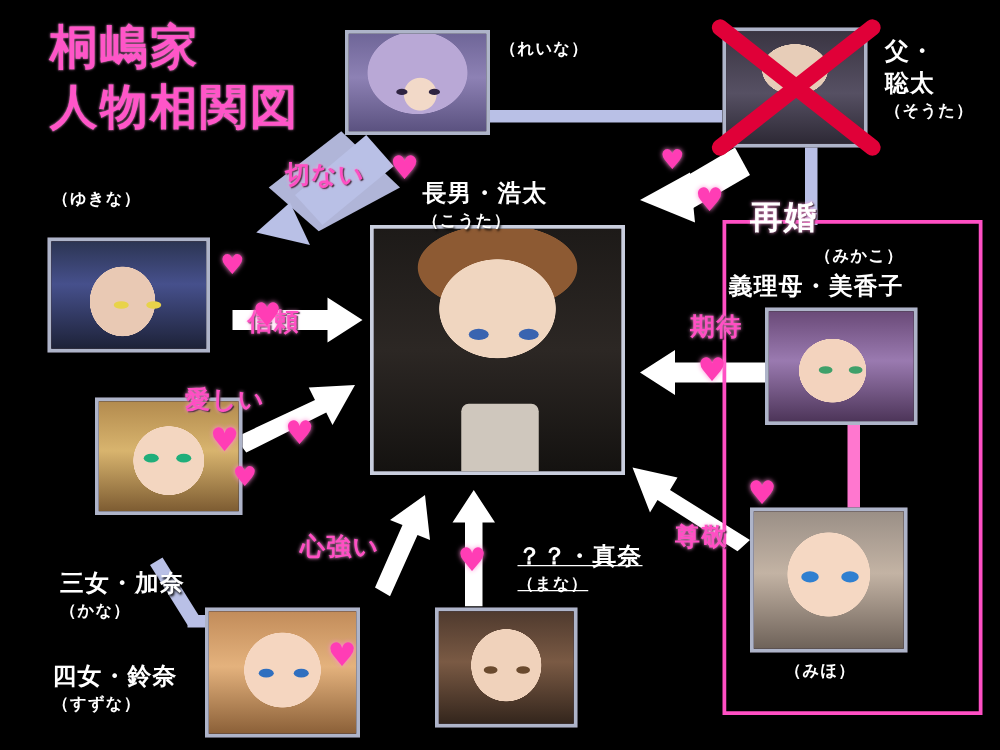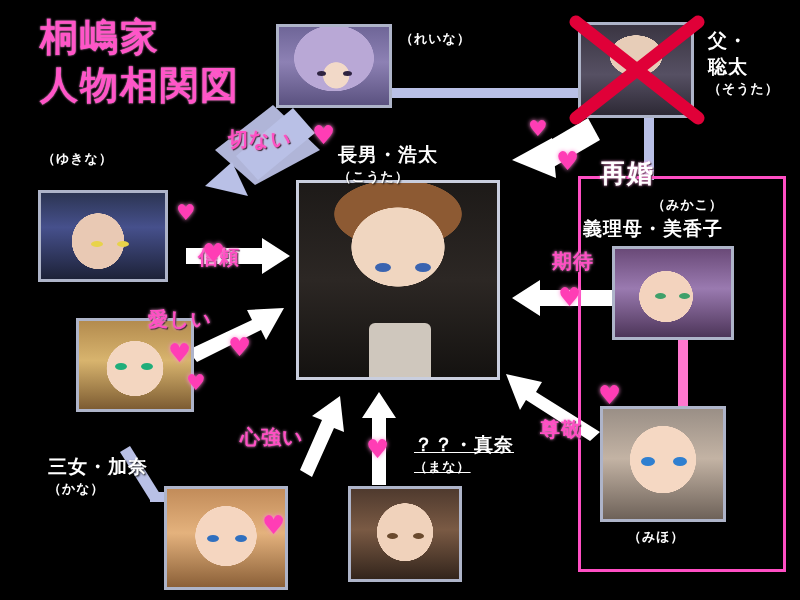--- a/index.html
+++ b/index.html
@@ -291,20 +291,24 @@
   <div class="label" style="left:338px; top:142px;">
     <span>長男・浩太</span>
     <span class="ruby ruby-center">（こうた）</span>
   </div>
 
   <div class="label" style="left:48px; top:424px;margin-top:30px;">
     <span>三女・加奈</span>
     <span class="ruby ruby-center">（かな）</span>
   </div>
 
+  <div class="label" style="left:42px; top:528px;">
+    <span>四女・鈴奈</span>
+    <span class="ruby ruby-center">（すずな）</span>
+  </div>
 
   <div class="label" style="left:414px; top:432px;text-decoration:underline;">
     <span>？？・真奈</span>
     <span class="ruby ruby-center">（まな）</span>
   </div>
 
   <div class="label" style="left:628px; top:528px;">
     <span class="ruby ruby-center">（みほ）</span>
   </div>
 

